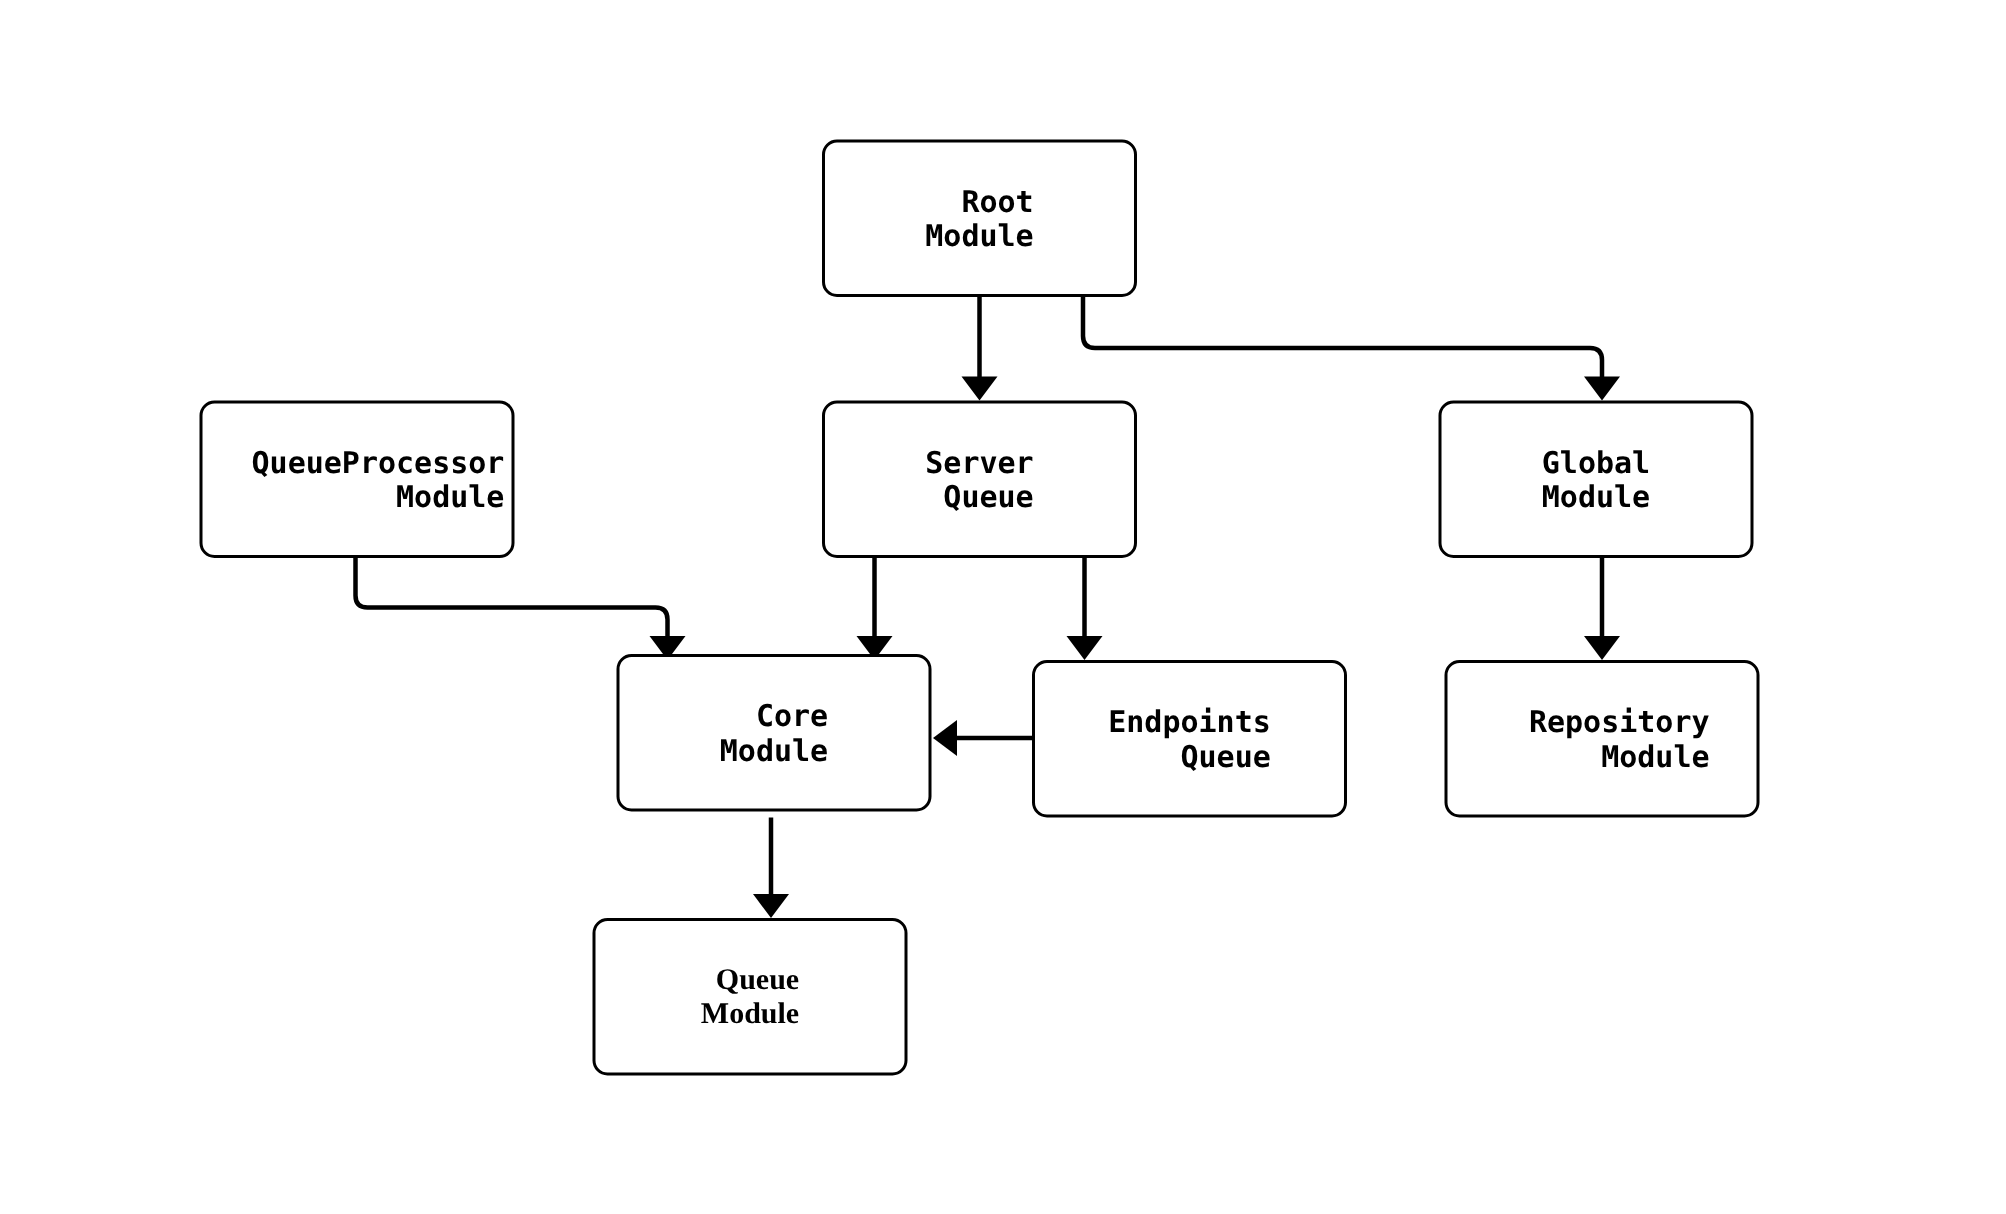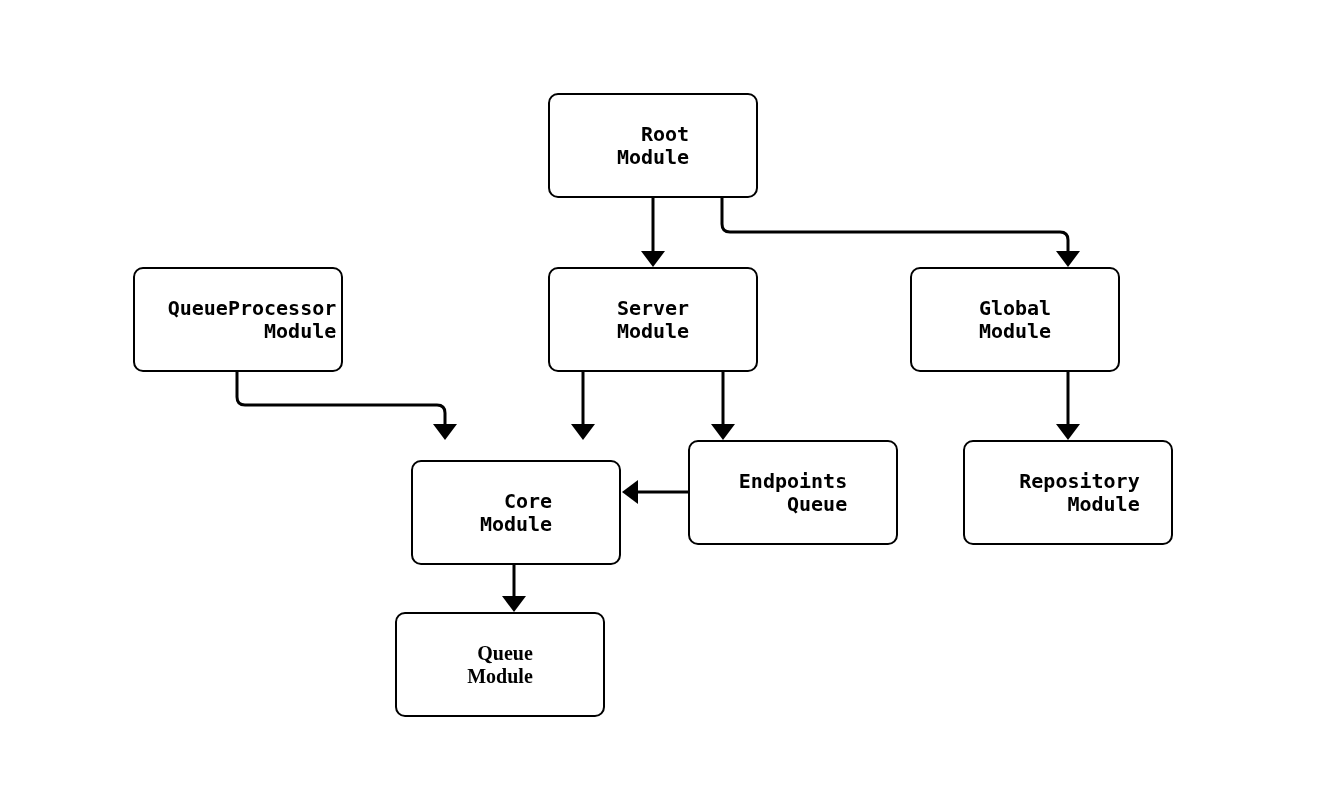--- a/index.html
+++ b/index.html
@@ -45,22 +45,22 @@
     text-align: right;
     font-weight: bold;
     font-size: 20px;
     line-height: 23px;
     color: #000000;
     white-space: pre-line;
   }
   .node-root          { left: 548px; top: 93px;  }
   .node-queueprocessor{ left: 133px; top: 267px; padding-left: 28px; }
   .node-server        { left: 548px; top: 267px; }
-  .node-global        { left: 910px; top: 267px; }
-  .node-core          { left: 411px; top: 460px; }
+  .node-global        { left: 959px; top: 267px; }
+  .node-core          { left: 411px; top: 436px; }
   .node-endpoints     { left: 688px; top: 440px; }
   .node-repository    { left: 963px; top: 440px; padding-left: 23px; }
   .node-queue         { left: 395px; top: 612px; font-family: Liberation Serif, serif; }
 </style>
 </head>
 <body>
 
 <div class="canvas">
 
   <svg class="edges-layer" viewBox="0 0 1337 809" xmlns="http://www.w3.org/2000/svg">
@@ -106,21 +106,21 @@
     </g>
   </svg>
 
   <div class="node node-root">Root
 Module</div>
 
   <div class="node node-queueprocessor">QueueProcessor
 Module</div>
 
   <div class="node node-server">Server
-Module</div>
+Queue</div>
 
   <div class="node node-global">Global
 Module</div>
 
   <div class="node node-core">Core
 Module</div>
 
   <div class="node node-endpoints">Endpoints
 Queue</div>
 

